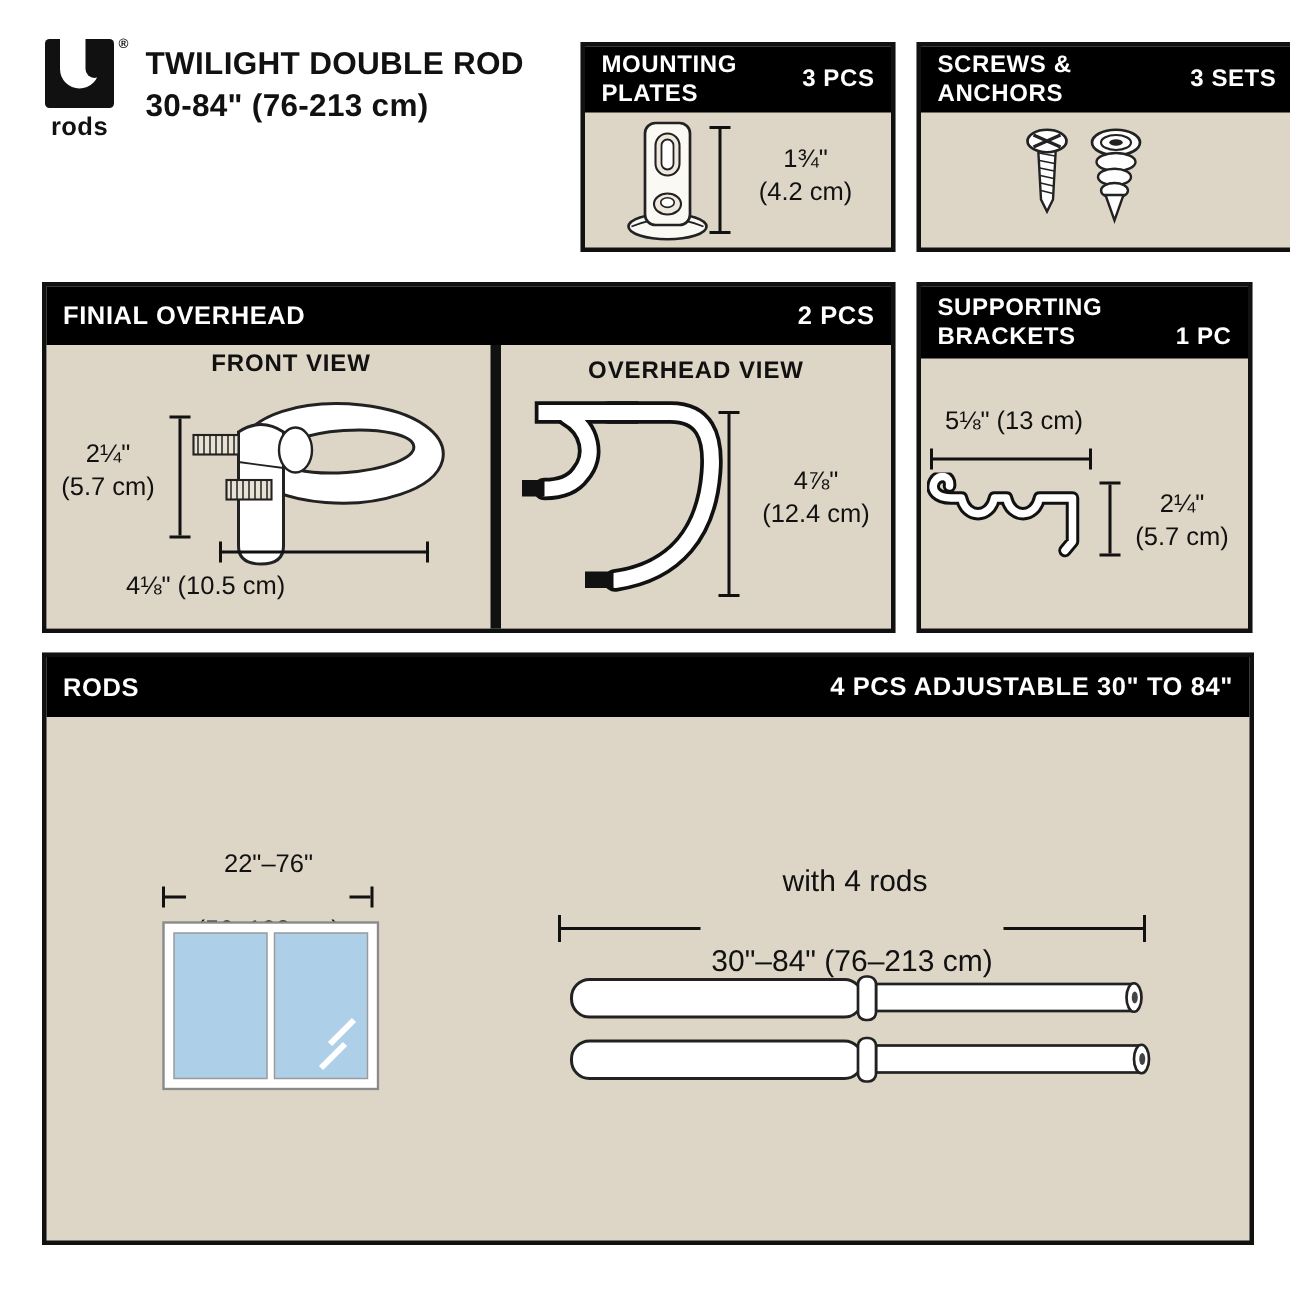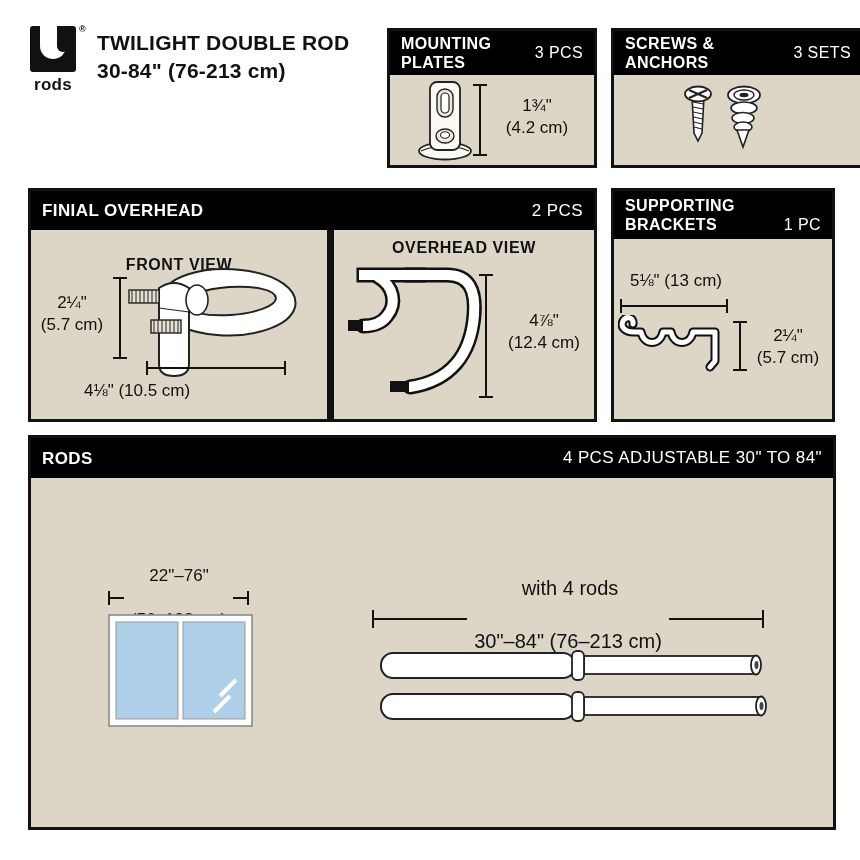--- a/index.html
+++ b/index.html
@@ -15,21 +15,21 @@
   #logo-u-tongue { position:absolute; left:17px; top:0; width:12px; height:26px; background:#111; border-radius:0 0 6px 6px; }
   #reg-mark { left:79px; top:24px; font-size:9px; font-weight:700; }
   #brand-name { left:26px; top:75px; width:54px; text-align:center; font-size:17px; font-weight:700; letter-spacing:0.3px; }
   #product-title { left:97px; top:29px; font-size:21px; font-weight:700; line-height:28px; letter-spacing:0.2px; white-space:pre-line; }
 
   
   .box { position:absolute; border:3px solid #111; background:#DDD5C6; }
   .box-header { background:#000; color:#fff; display:flex; justify-content:space-between;
     align-items:center; padding:5px 11px; gap:8px; }
   .box-header .bh-title { font-size:16px; font-weight:700; line-height:19px; letter-spacing:0.4px; white-space:pre-line; }
-  .box-header .bh-qty { font-size:16px; font-weight:400; letter-spacing:0.4px; white-space:nowrap; }
+  .box-header .bh-qty { font-size:16px; font-weight:700; letter-spacing:0.4px; white-space:nowrap; }
   .box-body { position:relative; }
 
   .panel-title { position:absolute; width:100%; text-align:center; font-size:16px; font-weight:700; letter-spacing:0.6px; }
 
   
   .dim-label { position:absolute; font-size:17px; line-height:22px; text-align:center; white-space:pre-line; }
   .vdim { position:absolute; width:14px; display:flex; flex-direction:column; }
   .vdim .cap { height:2px; background:#111; }
   .vdim .stem { flex:1; width:2px; background:#111; margin:0 auto; }
   .hdim { position:absolute; display:flex; align-items:center; }
@@ -118,21 +118,21 @@
   </div>
 
   <div class="box" style="left:28px; top:188px; width:569px; height:234px;">
     <div class="box-header" style="height:39px;">
       <div class="bh-title" style="font-size:17px;">FINIAL OVERHEAD</div>
       <div class="bh-qty" style="font-size:17px;">2 PCS</div>
     </div>
     <div class="box-body" style="height:189px; display:flex; gap:7px; background:#111;">
 
       <div style="position:relative; width:296px; background:#DDD5C6;">
-        <div class="panel-title" style="top:26px;">FRONT VIEW</div>
+        <div class="panel-title" style="top:4px;margin-left:15px;">FRONT VIEW</div>
         <svg class="abs" style="left:94px; top:34px;" width="182" height="122" viewBox="0 0 182 122">
 
           <path d="M 36,34 C 40,12 78,2 116,6 C 153,10 174,26 170,43 C 165,63 126,74 92,71 C 66,69 47,61 40,49 Z" fill="#fff" stroke="#222" stroke-width="2"></path>
           <ellipse cx="105" cy="37" rx="46" ry="14" transform="rotate(-4 105 37)" fill="#DDD5C6" stroke="#222" stroke-width="2"></ellipse>
 
           <path d="M 34,24 L 34,100 Q 34,112 49,112 Q 64,112 64,100 L 64,52 L 64,24 Q 49,14 34,24 Z" fill="#fff" stroke="#222" stroke-width="2"></path>
           <path d="M 34,44 L 64,48" fill="none" stroke="#222" stroke-width="1.2"></path>
           <ellipse cx="72" cy="36" rx="11" ry="15" fill="#fff" stroke="#222" stroke-width="1.6"></ellipse>
 
           <g>

